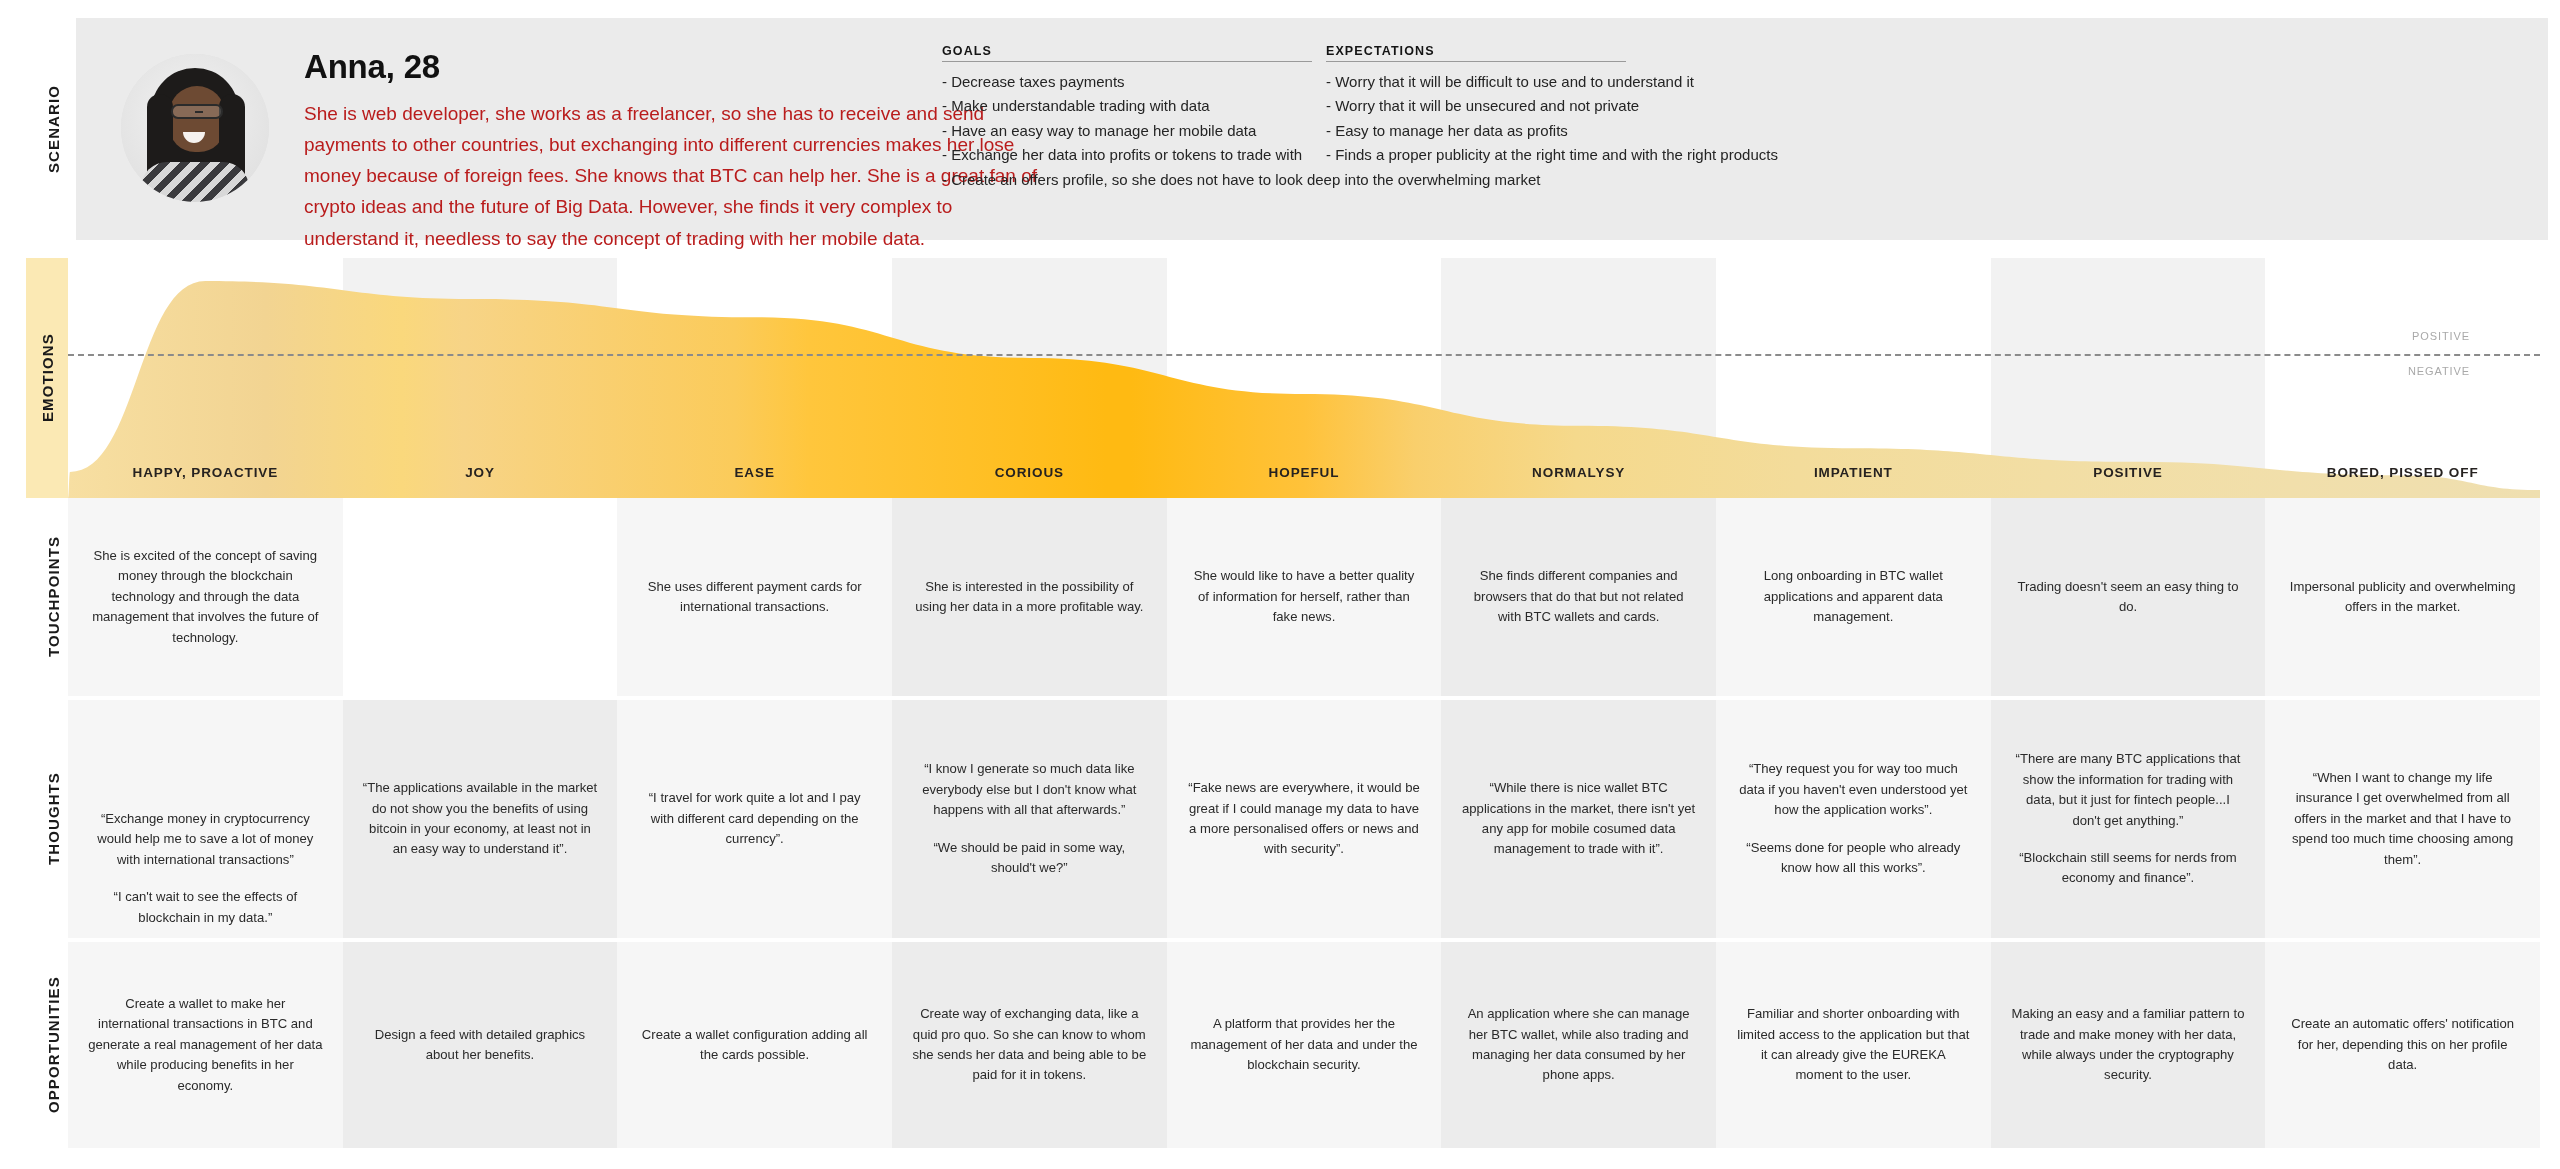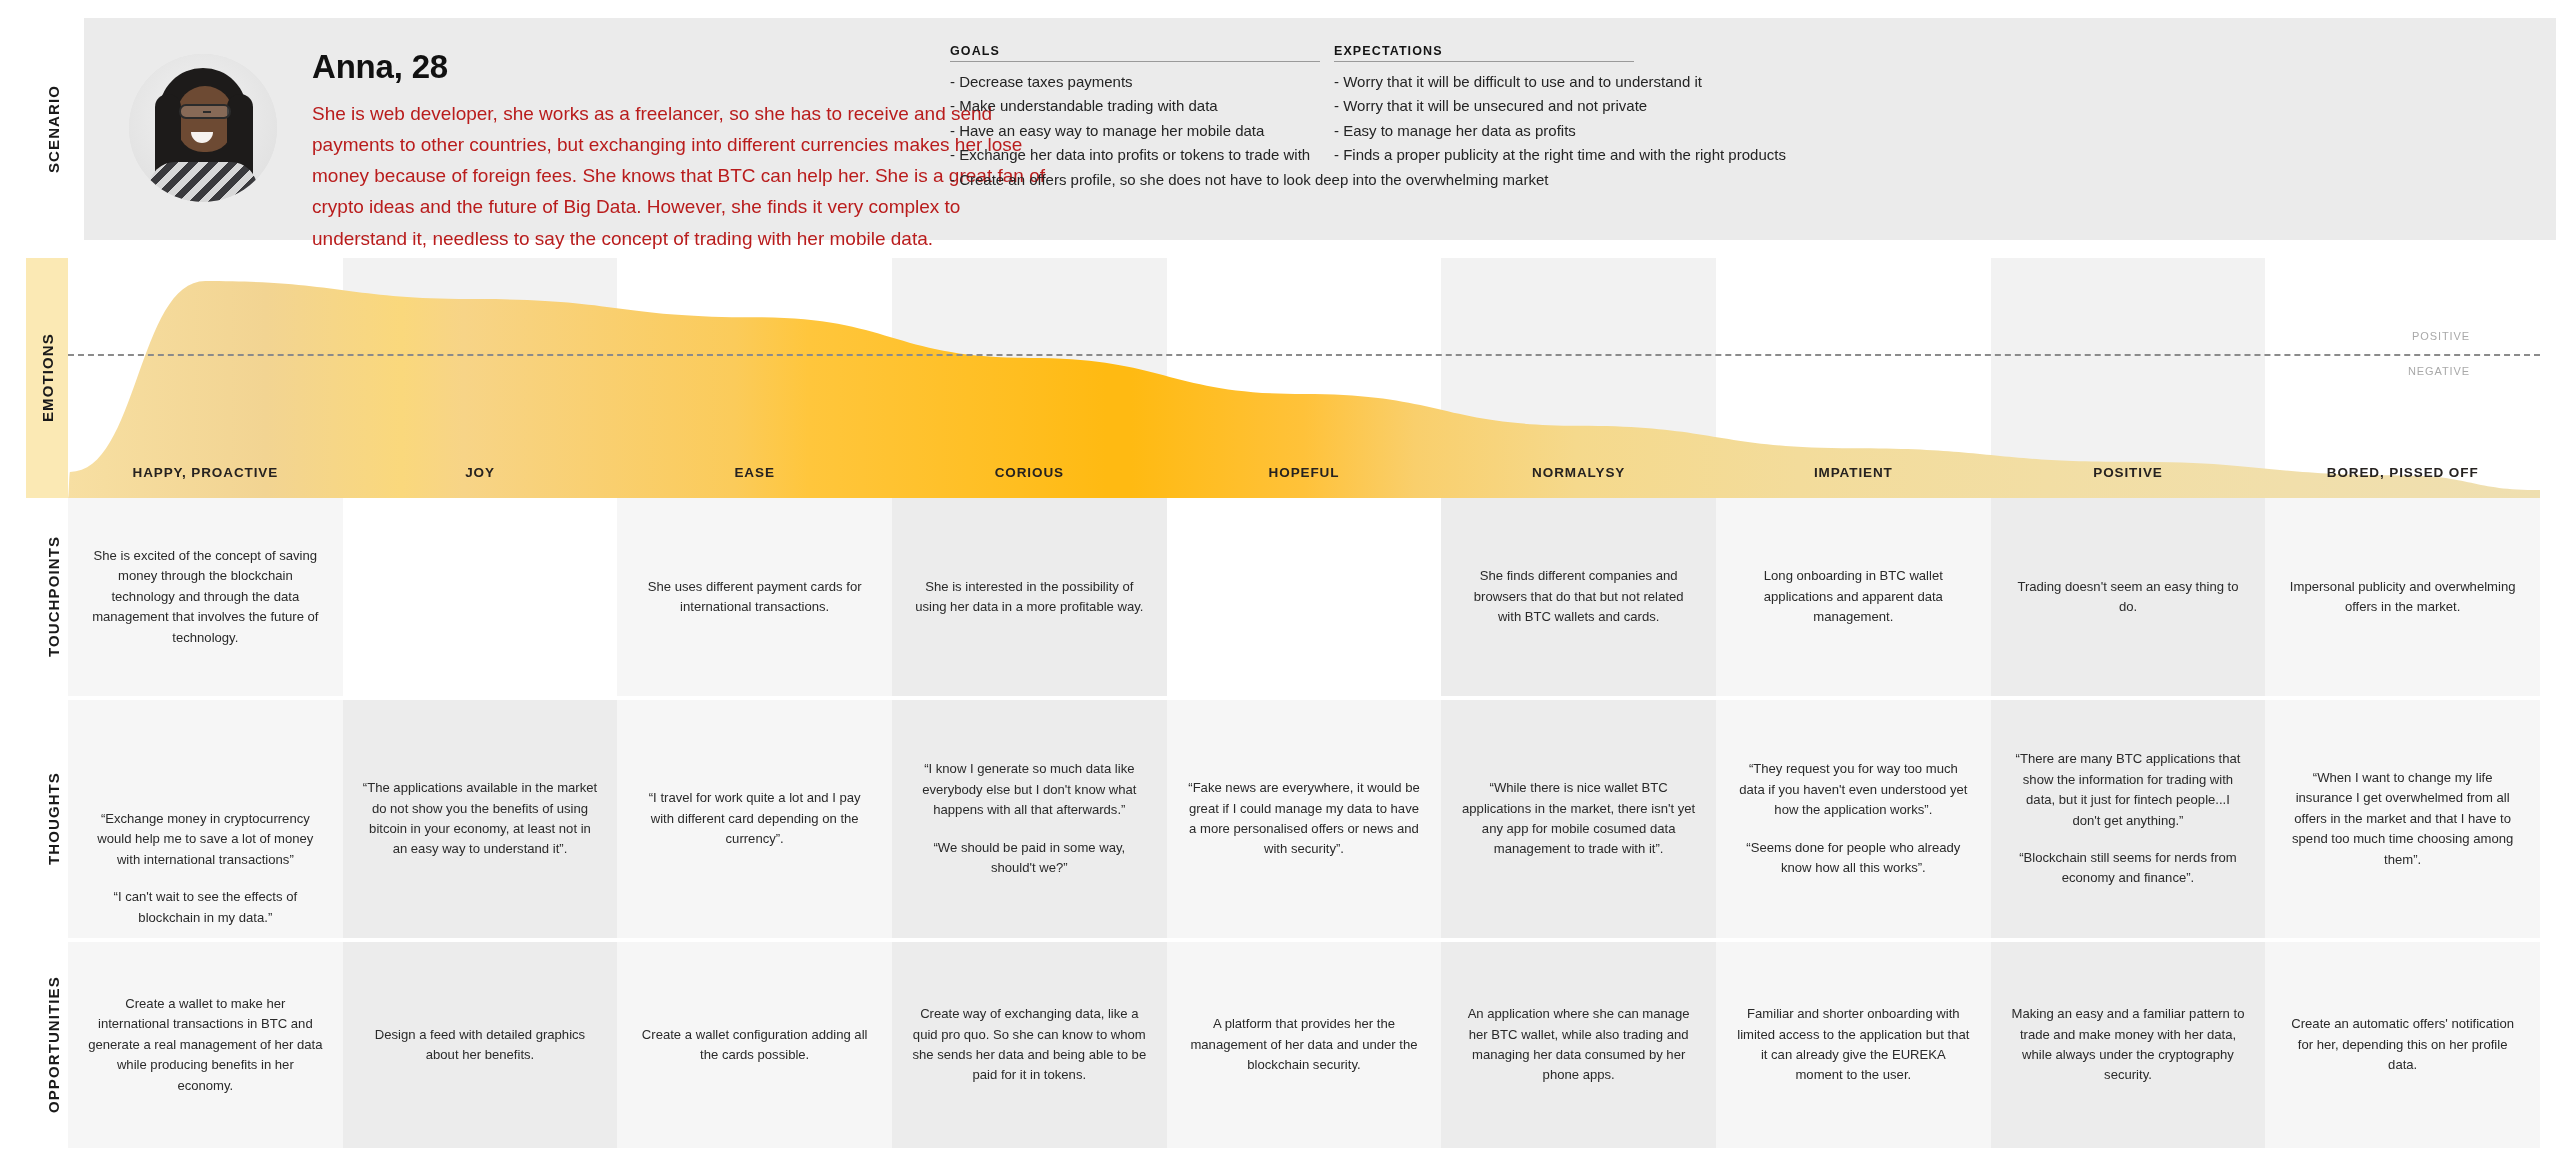--- a/index.html
+++ b/index.html
@@ -32,21 +32,21 @@
     color: #1a1a1a;
     writing-mode: vertical-rl;
     transform: rotate(180deg);
     white-space: nowrap;
     background: transparent;
   }
 
   
   #scenario-band {
     position: absolute;
-    left: 84px; top: 18px;
+    left: 76px; top: 18px;
     width: 2472px; height: 222px;
     background: #ebebeb;
     padding-left: 39px;
   }
   #scenario-label { top: 18px; height: 222px; }
 
   #avatar {
     position: absolute;
     left: 45px; top: 36px;
     width: 148px; height: 148px;
@@ -316,20 +316,25 @@
       <div class="cell even" style="left: 549.333px; width: 274.667px;">
         <div class="cell-text">
           <p>She uses different payment cards for international transactions.</p>
         </div>
       </div>
       <div class="cell odd" style="left: 824px; width: 274.667px;">
         <div class="cell-text">
           <p>She is interested in the possibility of using her data in a more profitable way.</p>
         </div>
       </div>
+      <div class="cell even" style="left: 1098.67px; width: 274.667px;">
+        <div class="cell-text">
+          <p>She would like to have a better quality of information for herself, rather than fake news.</p>
+        </div>
+      </div>
       <div class="cell odd" style="left: 1373.33px; width: 274.667px;">
         <div class="cell-text">
           <p>She finds different companies and browsers that do that but not related with BTC wallets and cards.</p>
         </div>
       </div>
       <div class="cell even" style="left: 1648px; width: 274.667px;">
         <div class="cell-text">
           <p>Long onboarding in BTC wallet applications and apparent data management.</p>
         </div>
       </div>

